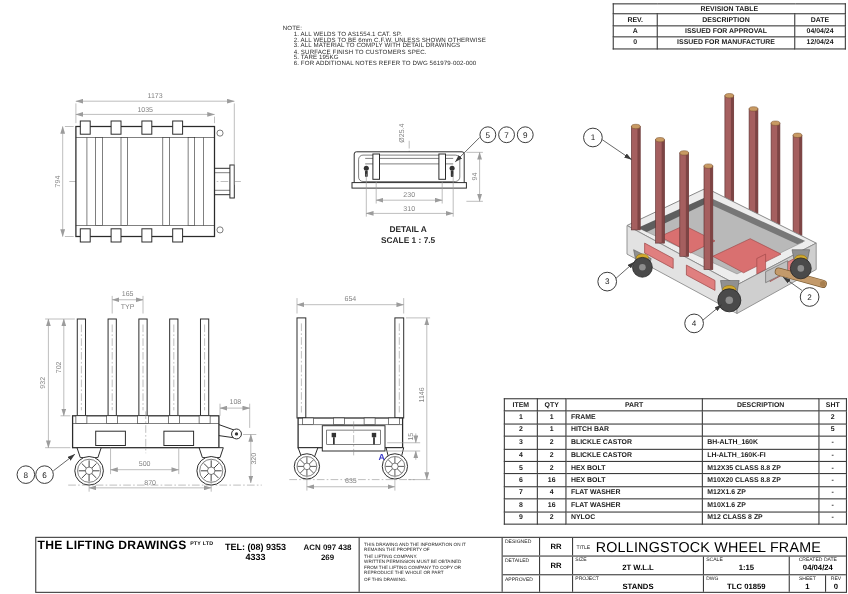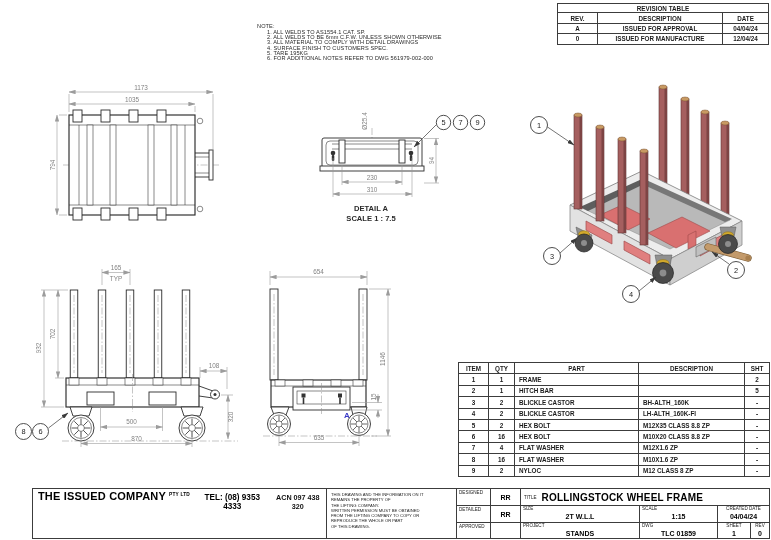--- a/index.html
+++ b/index.html
@@ -37,21 +37,21 @@
   .cell { position:relative; border-left:1px solid #3c3c3c; height:100%; }
   .cell:first-child { border-left:none; }
   .lbl { position:absolute; top:1px; left:2px; font-size:4.6px; color:#222; line-height:1; white-space:nowrap; }
   .val { display:block; text-align:center; margin-top:7px; font-size:7px; font-weight:bold; color:#000; white-space:nowrap; }
   .c-lab { width:33px; } .c-rr { width:30px; } .c-wide { width:119px; } .c-mid { width:78px; }
   .c-end { flex:1; } .c-sheet { width:33px; } .c-rev { flex:1; }
   .c-lab .lbl { top:2px; }
   .c-rr .val { margin-top:5px; }
   .title-cell { flex:1; display:flex; align-items:center; gap:5px; padding-left:3px; }
   .title-cell .tl { font-size:4.6px; color:#222; }
-  .title-cell .tv { font-size:10px; font-weight:bold; color:#000; letter-spacing:.2px; }
+  .title-cell .tv { font-size:13px; font-weight:normal; color:#000; letter-spacing:.2px; }
   .cc .lbl { left:0; right:0; text-align:center; }
   
   svg { position:absolute; overflow:visible; }
   svg text { font-family:"Liberation Sans", sans-serif; }
   .dimtext { font-size:6.4px; fill:#838383; }
   .dimline { stroke:#9c9c9c; stroke-width:.6; fill:none; }
   .draw { stroke:#2b2b2b; fill:#fff; }
   .drawn { stroke:#2b2b2b; fill:none; }
   .thin { stroke-width:.55; }
   .med { stroke-width:.9; }
@@ -578,25 +578,25 @@
           <td>2</td>
           <td class="l">NYLOC</td>
           <td class="l">M12 CLASS 8 ZP</td>
           <td>-</td>
         </tr>
   </tbody>
     </table>
 
   <div class="tblock">
     <div class="tb-logo">
-      <div class="sub"><span>THE ISSUED COMPANY</span> <span class="suf">PTY LTD</span></div>
+      <div class="sub"><span>THE LIFTING DRAWINGS</span> <span class="suf">PTY LTD</span></div>
     </div>
     <div class="tb-contact">
       <div class="tel">TEL: (08) 9353 4333</div>
-      <div class="acn">ACN 097 438 320</div>
+      <div class="acn">ACN 097 438 269</div>
     </div>
     <div class="tb-legal">
       <div>THIS DRAWING AND THE INFORMATION ON IT</div>
       <div>REMAINS THE PROPERTY OF</div>
       <div>THE LIFTING COMPANY.</div>
       <div>WRITTEN PERMISSION MUST BE OBTAINED</div>
       <div>FROM THE LIFTING COMPANY TO COPY OR</div>
       <div>REPRODUCE THE WHOLE OR PART</div>
       <div>OF THIS DRAWING.</div>
     </div>

